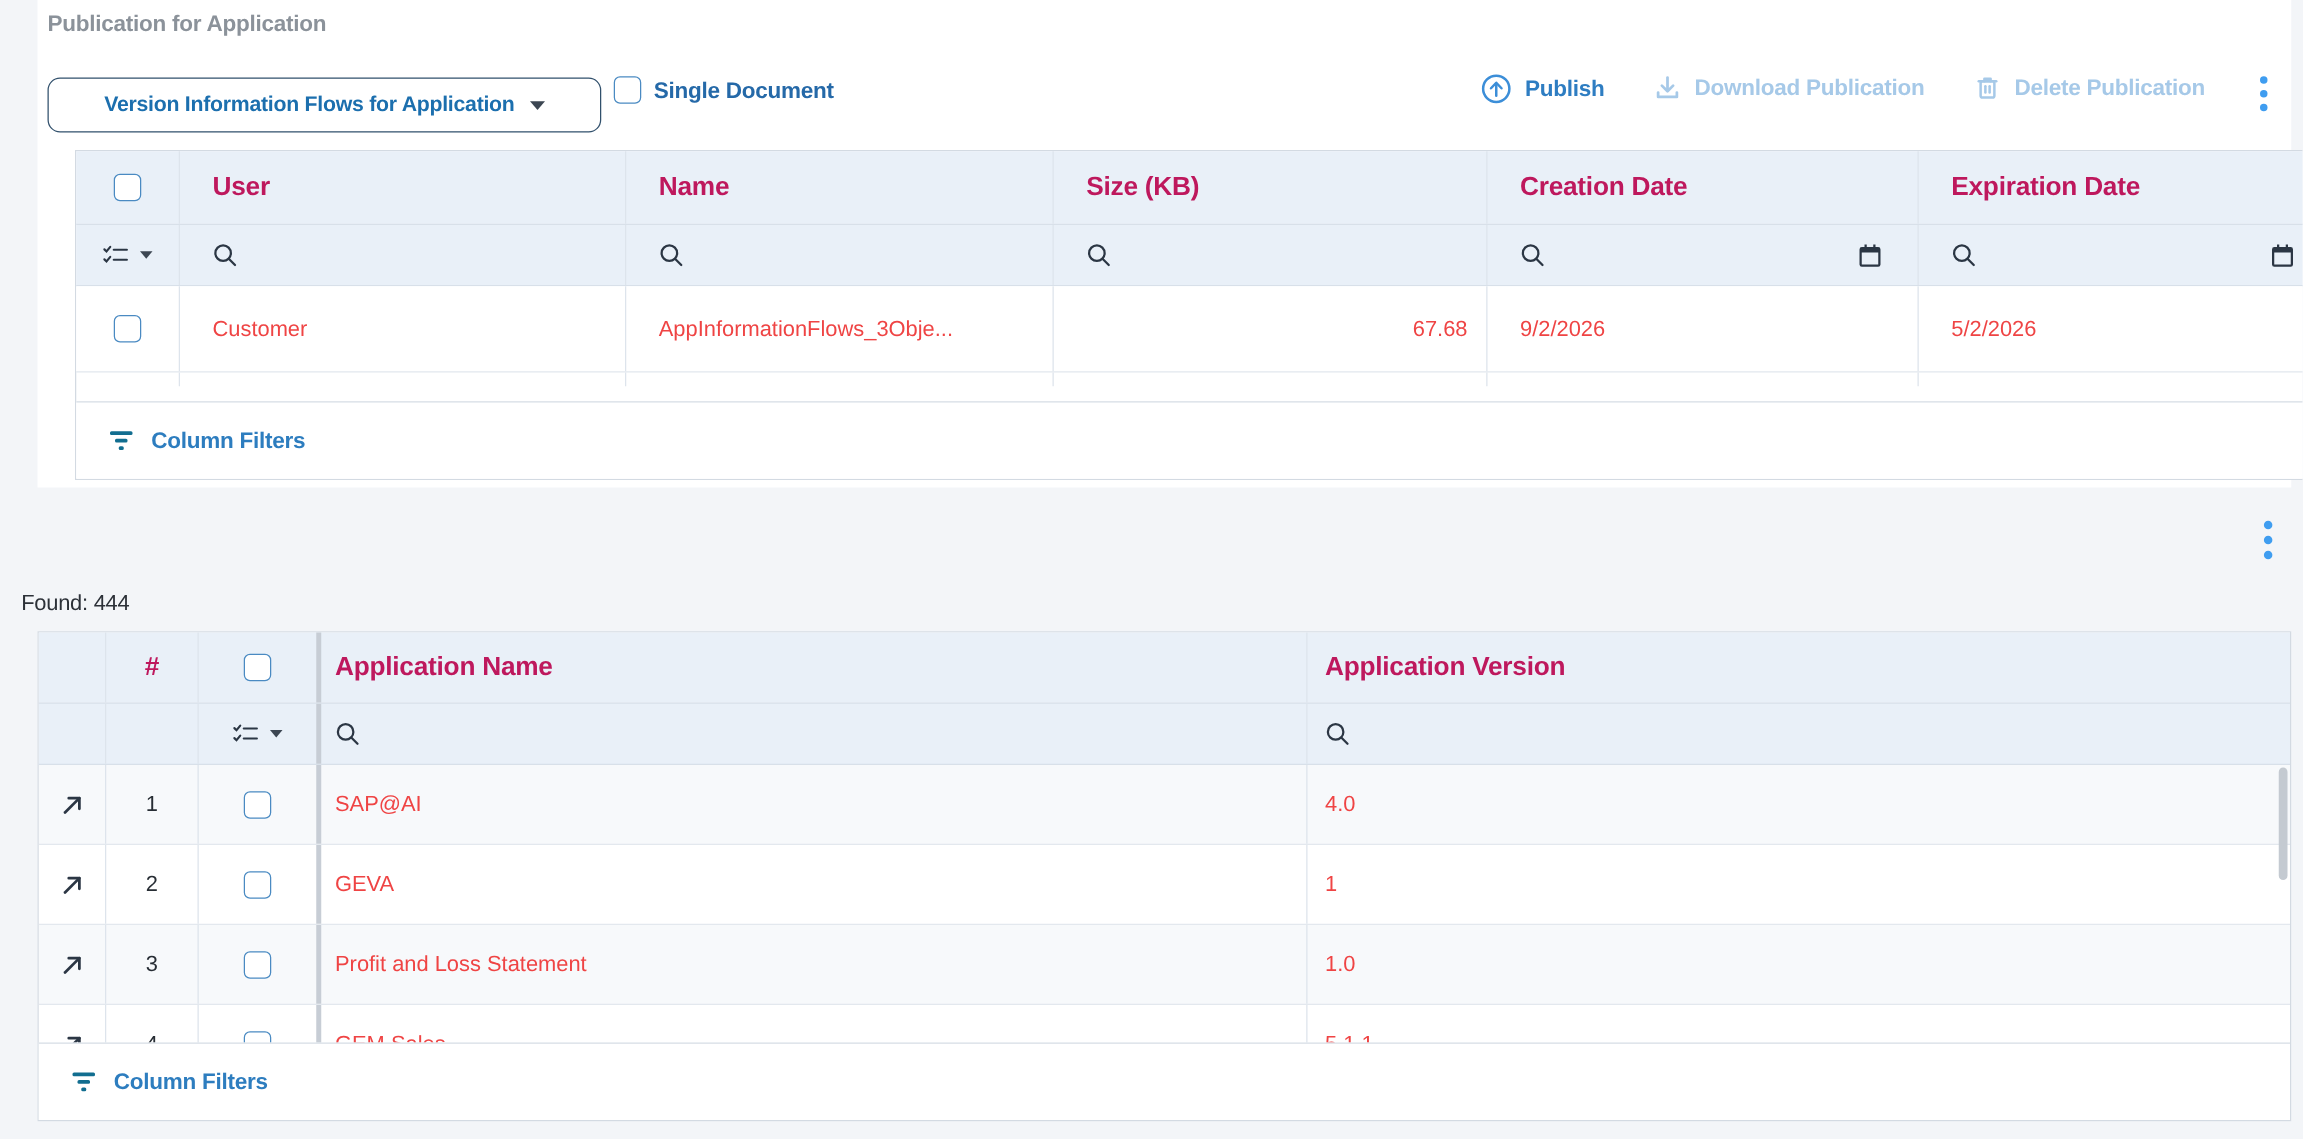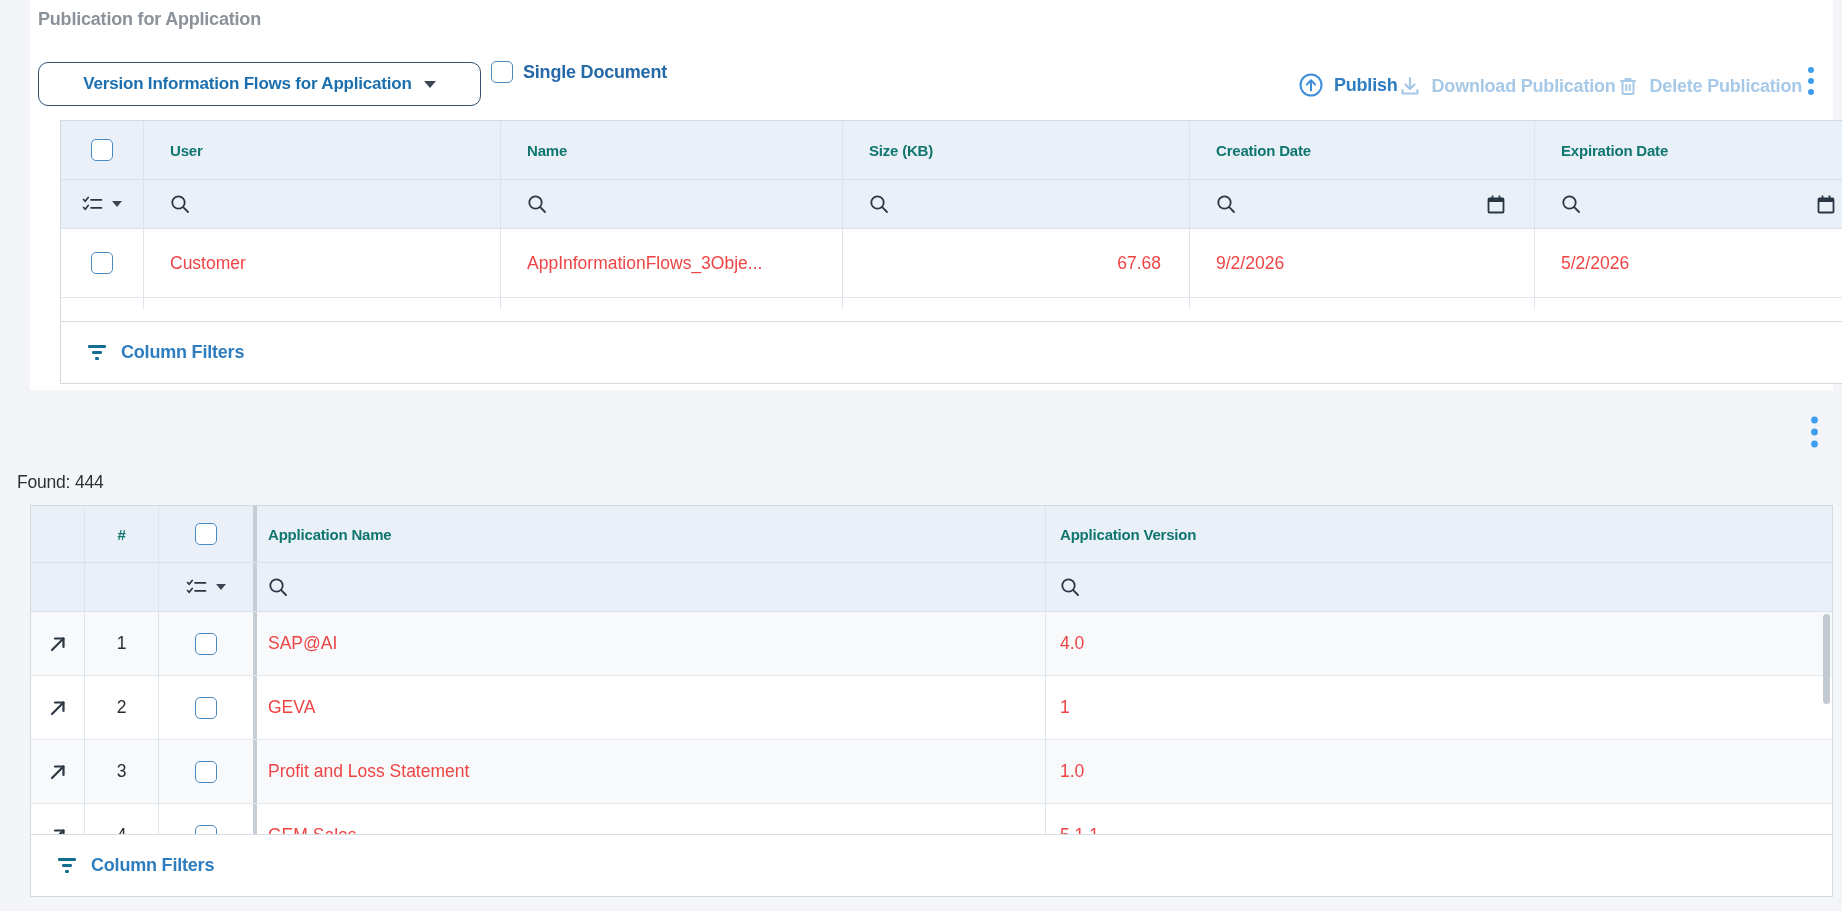--- a/index.html
+++ b/index.html
@@ -35,41 +35,41 @@
   .single-doc { position:absolute; left:461px; top:61px; display:flex; align-items:flex-end; gap:10px; }
   .checkbox {
     width:22px; height:22px; background:#fff;
     border:1.6px solid #4a8ac2; border-radius:5px; display:inline-block; flex:0 0 auto;
     cursor:pointer;
   }
   .single-doc-label { font-size:18px; font-weight:700; letter-spacing:-0.2px; color:#2569a8; }
 
   .toolbar-right {
     position:absolute; right:13px; top:58px; height:40px;
-    display:flex; align-items:flex-end; 
+    display:flex; align-items:flex-start; gap:38px;
   }
   .tb-btn { display:flex; align-items:center; gap:10px; font-size:18px; font-weight:700; letter-spacing:-0.2px; cursor:pointer; }
   .tb-btn.enabled { color:#2e7dc2; }
   .tb-btn.disabled { color:#a6c9e8; cursor:default; }
   .kebab { width:18px; height:34px; display:flex; align-items:center; justify-content:center; cursor:pointer; }
 
   
   .grid { position:absolute; background:#fff; border:1px solid #d3dae2; }
   .grow { display:flex; width:100%; }
   .gcell {
     border-right:1px solid #dde4ec; display:flex; align-items:center;
     overflow:hidden; white-space:nowrap; flex:0 0 auto;
   }
   .gcell.last { border-right:none; }
   .hdr { background:#e9f0f8; }
-  .hdr .gcell { font-size:15px; font-weight:700; letter-spacing:-0.2px; color:#0f766e; }
+  .hdr .gcell { font-size:21px; font-weight:700; letter-spacing:-0.2px; color:#be185d; }
   .flt { background:#e9f0f8; border-top:1px solid #d8e0e9; border-bottom:1px solid #d8e0e9; }
   .pad { padding-left:26px; }
   .center { justify-content:center; }
-  .right { justify-content:flex-end; padding-right:28px; }
+  .right { justify-content:flex-end; padding-right:15px; }
   .cellval { font-size:17.5px; color:#ef4444; }
 
   
   .grid1 { left:30px; top:120px; width:1803px; height:264px; }
   .g1 .c0 { width:83px; } .g1 .c1 { width:357px; } .g1 .c2 { width:342px; }
   .g1 .c3 { width:347px; } .g1 .c4 { width:345px; } .g1 .c5 { width:329px; }
   .grid1 .hdr { height:58px; }
   .grid1 .flt { height:50px; }
   .grid1 .datarow { height:68px; background:#fff; }
   .grid1 .sliver { height:12px; border-top:1px solid #e2e8ee; }

